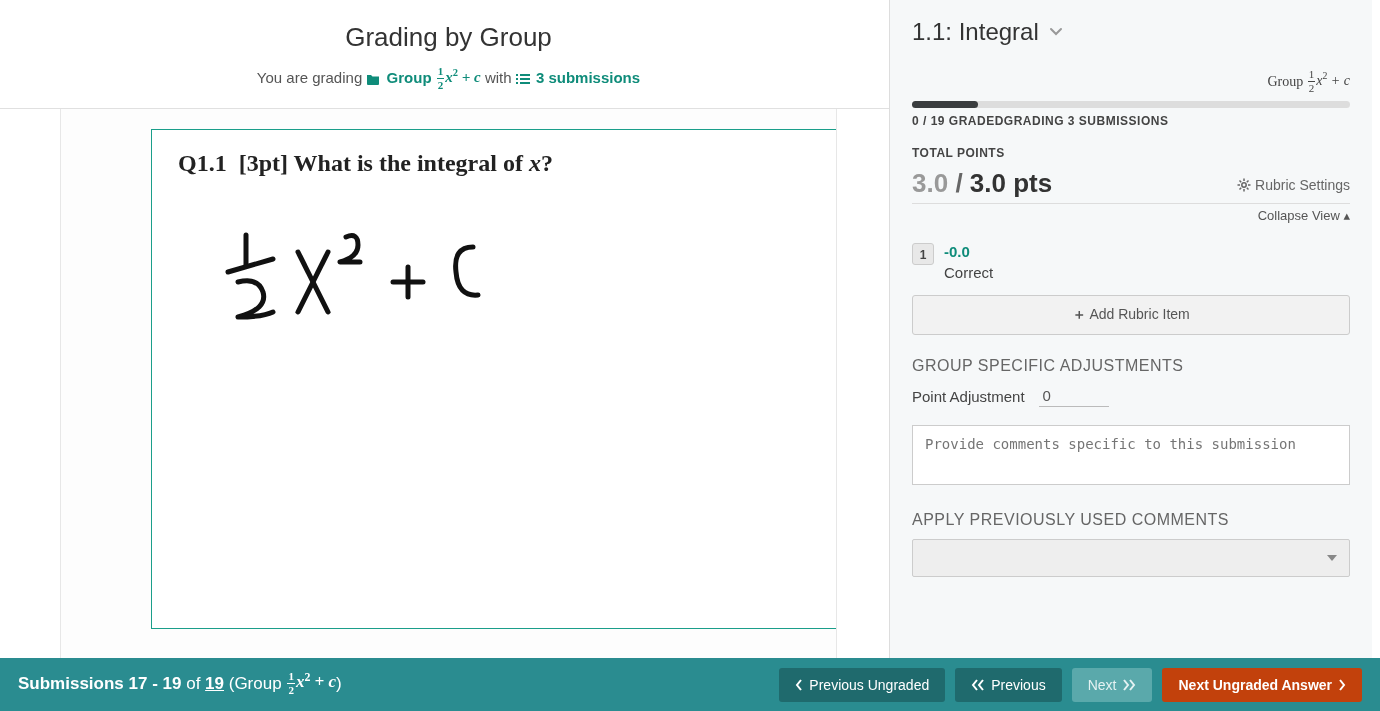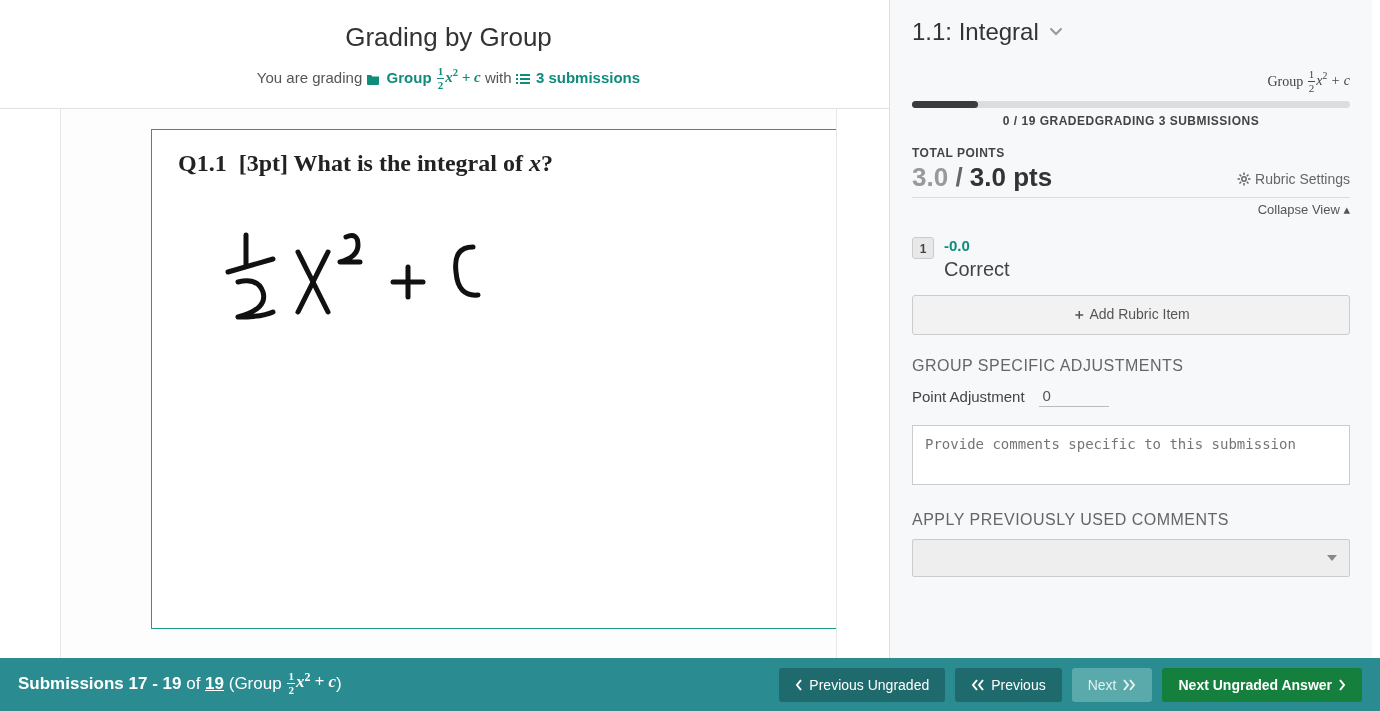--- a/index.html
+++ b/index.html
@@ -127,41 +127,41 @@
     font-size: 14px;
     color: #444;
     margin-bottom:6px;
   }
   .progress-track {
     width:100%; height:7px; background:#ddd; border-radius:4px;
     position: relative; margin-bottom:6px;
   }
   .progress-fill { position:absolute; left:0; top:0; height:100%; background:#3a3d3f; border-radius:4px; width:15%; }
   .progress-row {
-    display:flex; justify-content: center;
+    display:flex; justify-content: flex-start;
     font-size:12px; font-weight:700; letter-spacing:0.5px;
     color:#444; margin-bottom:18px;
   }
-  .tp-label { font-size:12px; font-weight:700; letter-spacing:0.5px; color:#444; margin-bottom:2px;}
+  .tp-label { font-size:12px; font-weight:700; letter-spacing:0.5px; color:#444; margin-bottom:8px;}
   .tp-row { display:flex; justify-content:space-between; align-items:baseline; margin-bottom:4px;}
   .tp-score { font-size:26px; font-weight:700; color:#666;}
   .tp-score .earn { color:#999;}
   .rubric-settings { color:#666; font-size:14px; display:flex; align-items:center; gap:4px;}
   .collapse-row { text-align:right; font-size:13px; color:#555; border-top:1px solid #ddd; padding-top:4px; margin-bottom:14px; position:relative;}
   .collapse-row::before{ content:""; }
   .rubric-item {
     display:flex; align-items:flex-start; gap:10px; padding:6px 0 14px 0;
   }
   .key-box {
     width:22px; height:22px; line-height:22px; text-align:center;
     background:#e8e8e8; border:1px solid #ccc; border-radius:3px;
     font-size:12px; font-weight:600; color:#444;
   }
   .ri-body .pts { color:#0f8c7a; font-weight:600; font-size:15px;}
-  .ri-body .desc { color:#444; font-size:20px; margin-top:4px;}
+  .ri-body .desc { color:#444; font-size:15px; margin-top:4px;}
   .add-rubric {
     width:100%; border:1px solid #ccc; background:#f2f2f2;
     padding:10px 0; border-radius:3px; color:#555; font-size:14px;
     text-align:center; margin-bottom:22px;
   }
   .section-h {
     font-size:16px; font-weight:400; letter-spacing:0.5px; color:#666; margin-bottom:10px;
   }
   .adj-row { display:flex; align-items:center; gap:14px; font-size:15px; color:#444; margin-bottom:18px;}
   .adj-input { width:70px; border:none; border-bottom:1px solid #bbb; background:transparent; font-size:15px; color:#555; padding:2px 4px;}
@@ -190,21 +190,21 @@
   .bb-left { font-size:17px; font-weight:500;}
   .bb-left .u { text-decoration: underline;}
   .bb-left .bold { font-weight:700;}
   .bb-btns { display:flex; gap:10px; align-items:flex-end;}
   .bb-btn {
     padding:9px 16px; border-radius:3px; font-size:14px; font-weight:500;
     display:flex; align-items:center; gap:6px; border:none; cursor:pointer;
   }
   .bb-dark { background:#1f6a6d; color:#fff;}
   .bb-light { background:#5aa9ab; color:#e4f2f2;}
-  .bb-green { background:#15803d; color:#fff; font-weight:700;}
+  .bb-green { background:#c2410c; color:#fff; font-weight:700;}
   svg { display:block; }
 </style>
 </head>
 <body>
 
 <div class="main-area">
   <div class="header-block">
     <div class="header-title">Grading by Group</div>
     <div class="header-sub">
       <span>You are grading</span>

